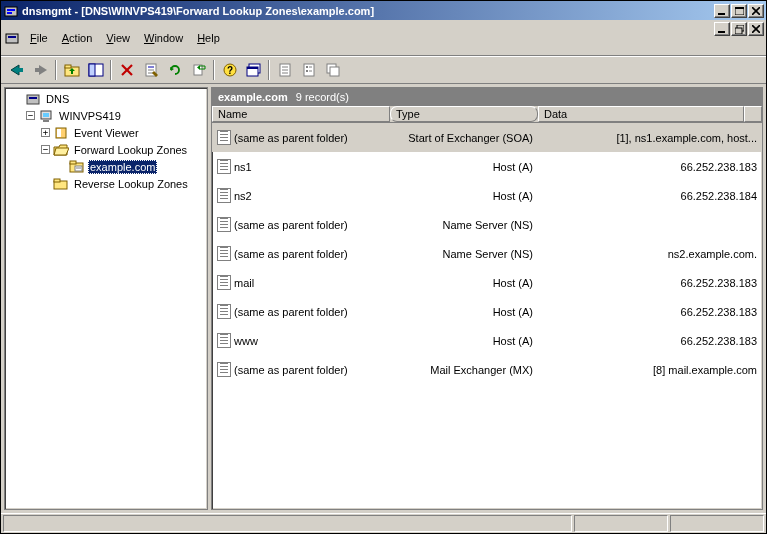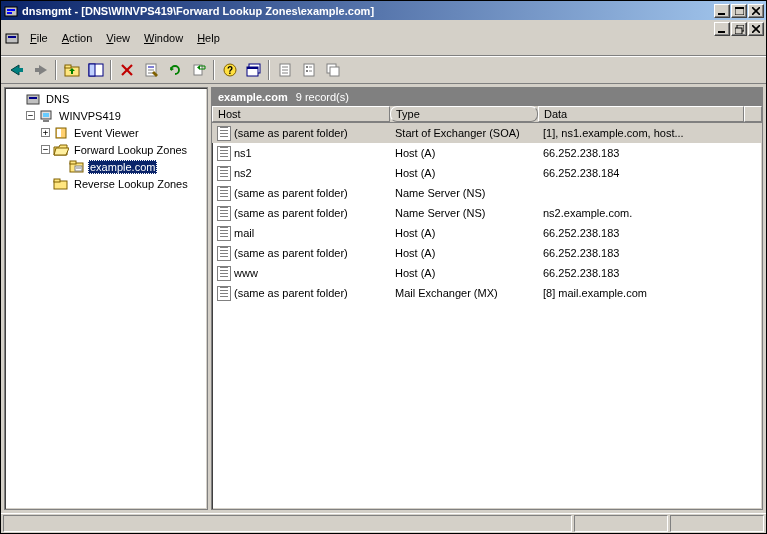--- a/index.html
+++ b/index.html
@@ -142,21 +142,21 @@
     padding: 1px 5px;
     box-shadow: inset -1px -1px 0 #d4d0c8;
   }
   .col-name { width: 178px; }
   .col-type { width: 148px; border-radius: 7px; }
   .col-data { flex: 1; }
   .col-tail { width: 18px; }
   
   .list-body { flex: 1; overflow: auto; }
   .list-row {
-    display: flex; align-items: center; height: 20px;
+    display: flex; align-items: center; height: 29px; text-align: right;
   }
   .list-row .cell { padding: 0 5px; overflow: hidden; white-space: nowrap; text-overflow: ellipsis; }
   .list-row .c-name { width: 178px; display: flex; align-items: center; gap: 3px; }
   .list-row .c-type { width: 148px; }
   .list-row .c-data { flex: 1; }
   .list-row.sel {
     background: #d4d0c8;
   }
   .list-row.sel .c-name,
   .list-row.sel .c-type,
@@ -424,21 +424,21 @@
       </div>
     </div>
   </div>
 
   <div class="list-pane">
     <div class="list-band">
       <span class="zone">example.com</span>
       <span>9 record(s)</span>
     </div>
     <div class="col-header">
-      <div class="col col-name">Host</div>
+      <div class="col col-name">Name</div>
       <div class="col col-type">Type</div>
       <div class="col col-data">Data</div>
       <div class="col col-tail"></div>
     </div>
     <div class="list-body" id="list-body">
         <div class="list-row sel">
           <div class="cell c-name">
             <span class="rec-icon"></span>
             <span>(same as parent folder)</span>
           </div>

